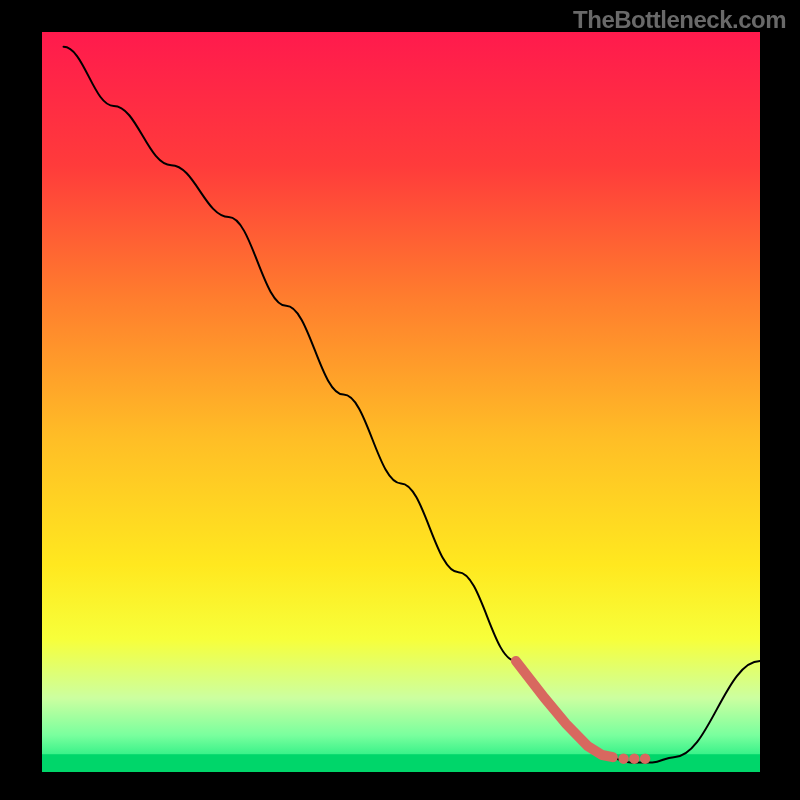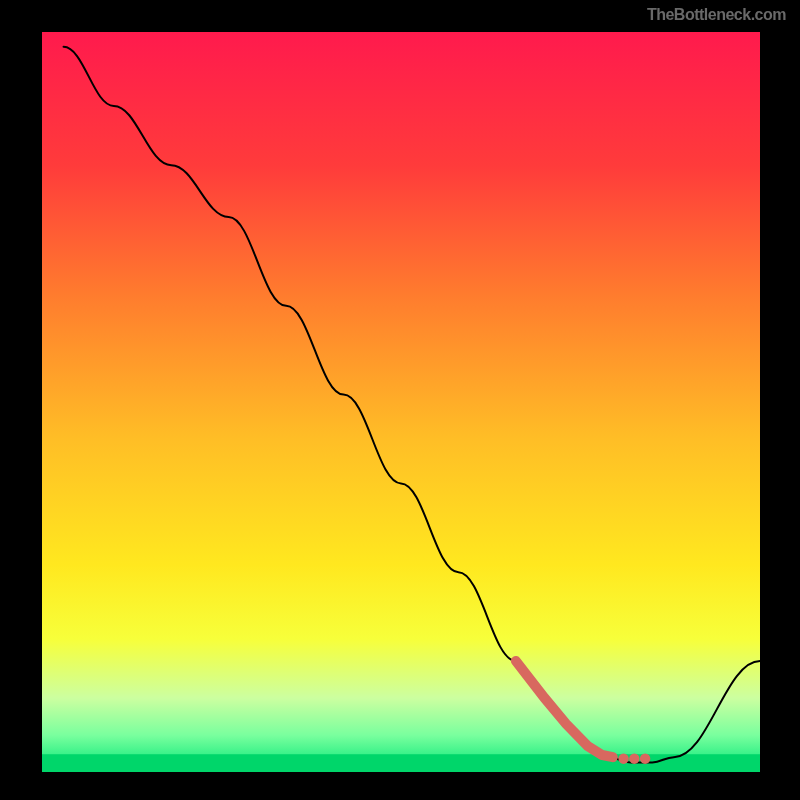--- a/index.html
+++ b/index.html
@@ -16,21 +16,21 @@
     height: 800px;
     background: #000;
   }
   svg {
     display: block;
   }
   .watermark {
     position: absolute;
     top: 6px;
     right: 14px;
-    font-size: 16px;
+    font-size: 24px;
     font-weight: 700;
     color: #696969;
     letter-spacing: -0.5px;
   }
 </style>
 </head>
 <body>
 
 <div class="chart-wrap">
   <svg id="chart-svg" width="800" height="800" viewBox="0 0 800 800">

